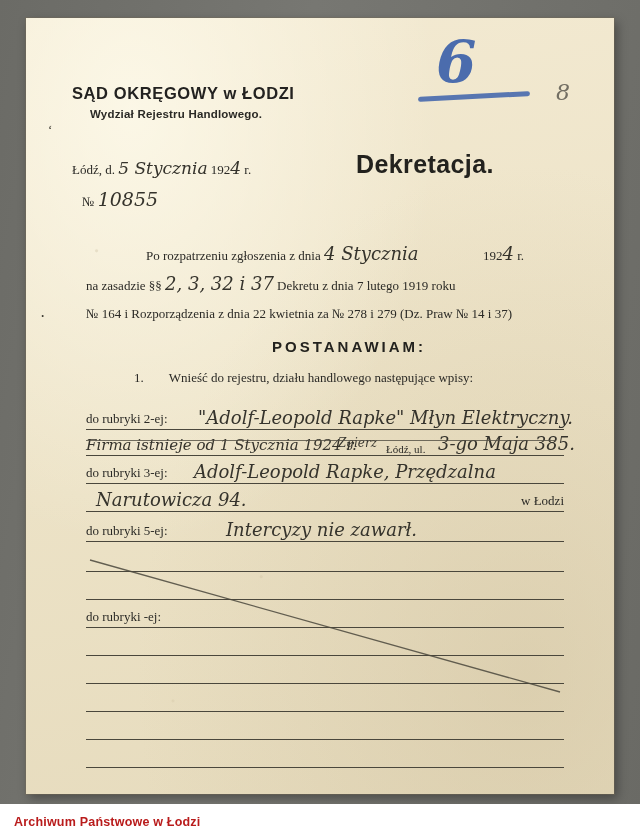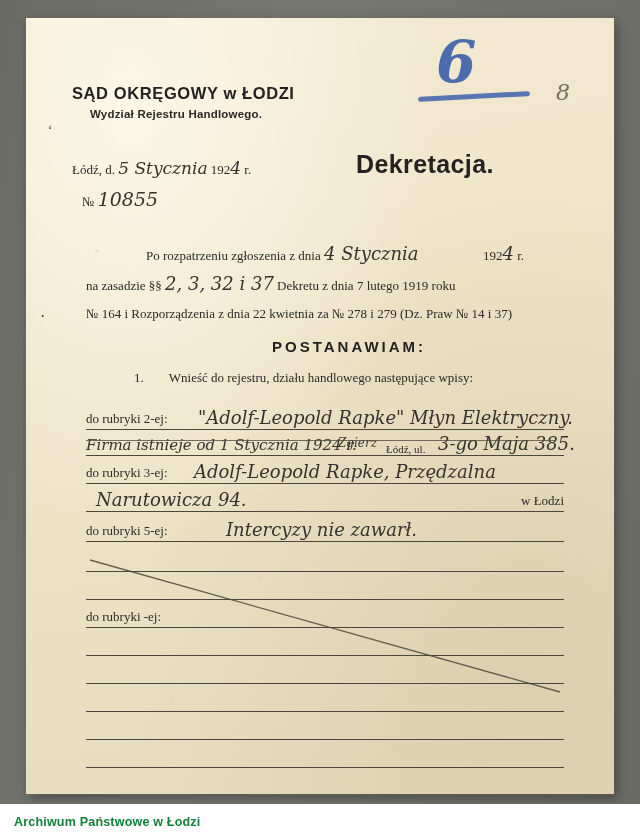--- a/index.html
+++ b/index.html
@@ -30,21 +30,21 @@
     background: #ffffff;
     display: flex;
     align-items: center;
     padding-left: 14px;
     box-sizing: border-box;
   }
   #caption-bar .caption-text {
     font-family: "Liberation Sans", sans-serif;
     font-size: 12.5px;
     font-weight: bold;
-    color: #15803d;
+    color: #b91c1c;
     letter-spacing: .2px;
   }
 
   
   #paper {
     position: absolute;
     left: 26px;
     top: 18px;
     width: 588px;
     height: 776px;

